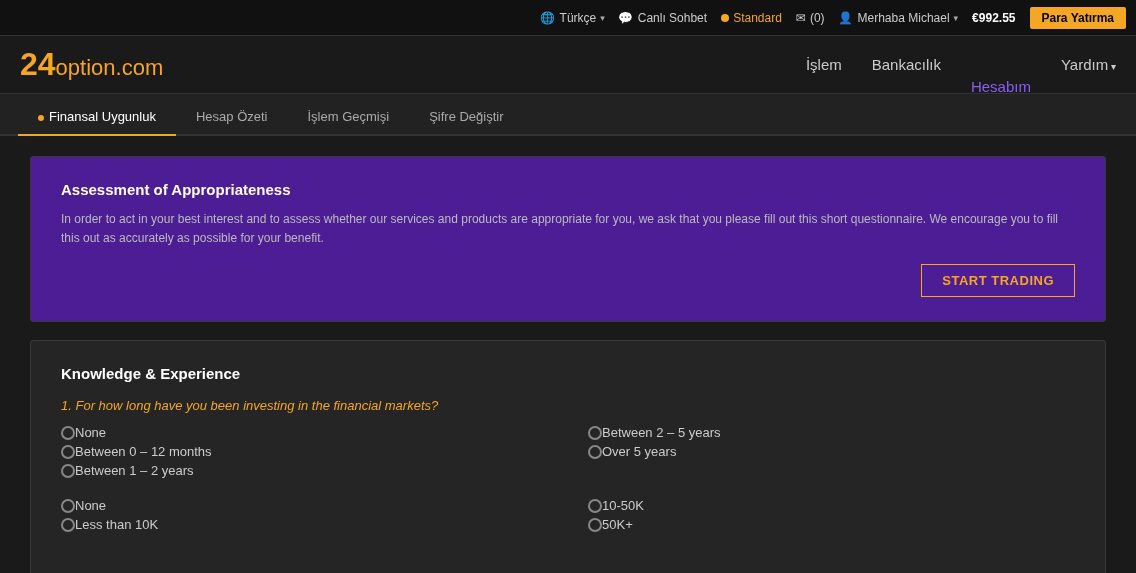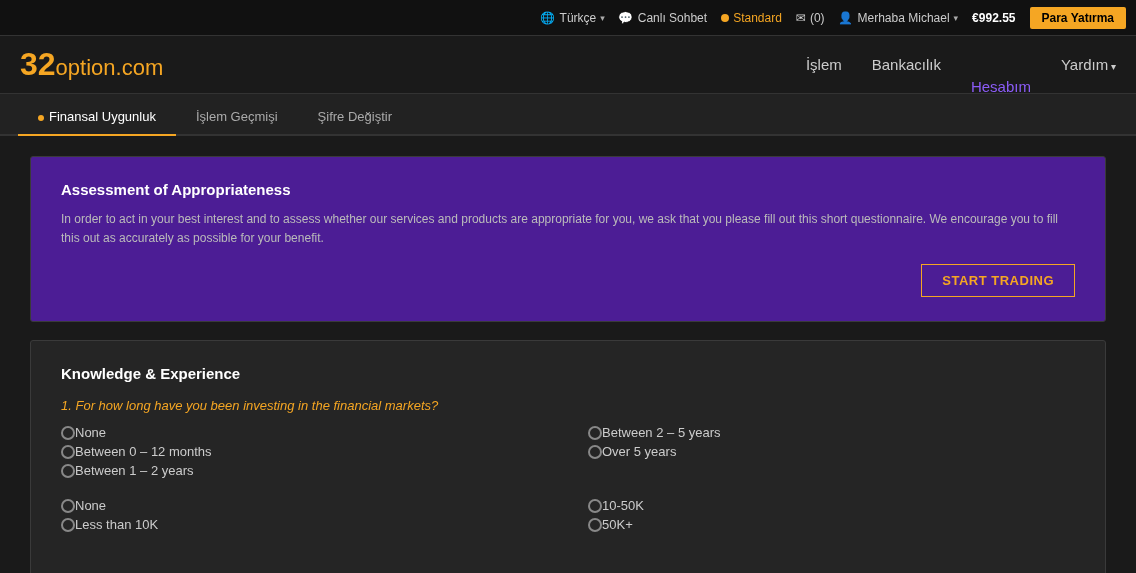--- a/index.html
+++ b/index.html
@@ -213,35 +213,38 @@
     <span class="arrow">▾</span>
   </div>
   <div class="top-bar-item balance">
     <span>€992.55</span>
   </div>
   <button class="deposit-btn">Para Yatırma</button>
 </div>
 
 <div class="main-header">
   <div class="logo">
-    <span style="font-size:32px;font-weight:900;">32</span><span style="font-size:22px;font-weight:normal;">option.com</span>
+    <span style="font-size:32px;font-weight:900;">24</span><span style="font-size:22px;font-weight:normal;">option.com</span>
   </div>
   <nav class="nav-links">
     <a class="nav-link">İşlem</a>
     <a class="nav-link">Bankacılık</a>
     <a class="nav-link active">Hesabım</a>
     <a class="nav-link with-arrow">Yardım</a>
   </nav>
 </div>
 
 <div class="tabs-bar">
   <div class="tab active">
     <span class="dot"></span><span>Finansal Uygunluk</span>
   </div>
   <div class="tab">
+    <span>Hesap Özeti</span>
+  </div>
+  <div class="tab">
     <span>İşlem Geçmişi</span>
   </div>
   <div class="tab">
     <span>Şifre Değiştir</span>
   </div>
 </div>
 
 <div class="content-area">
 
   <div class="section-box clearfix">

